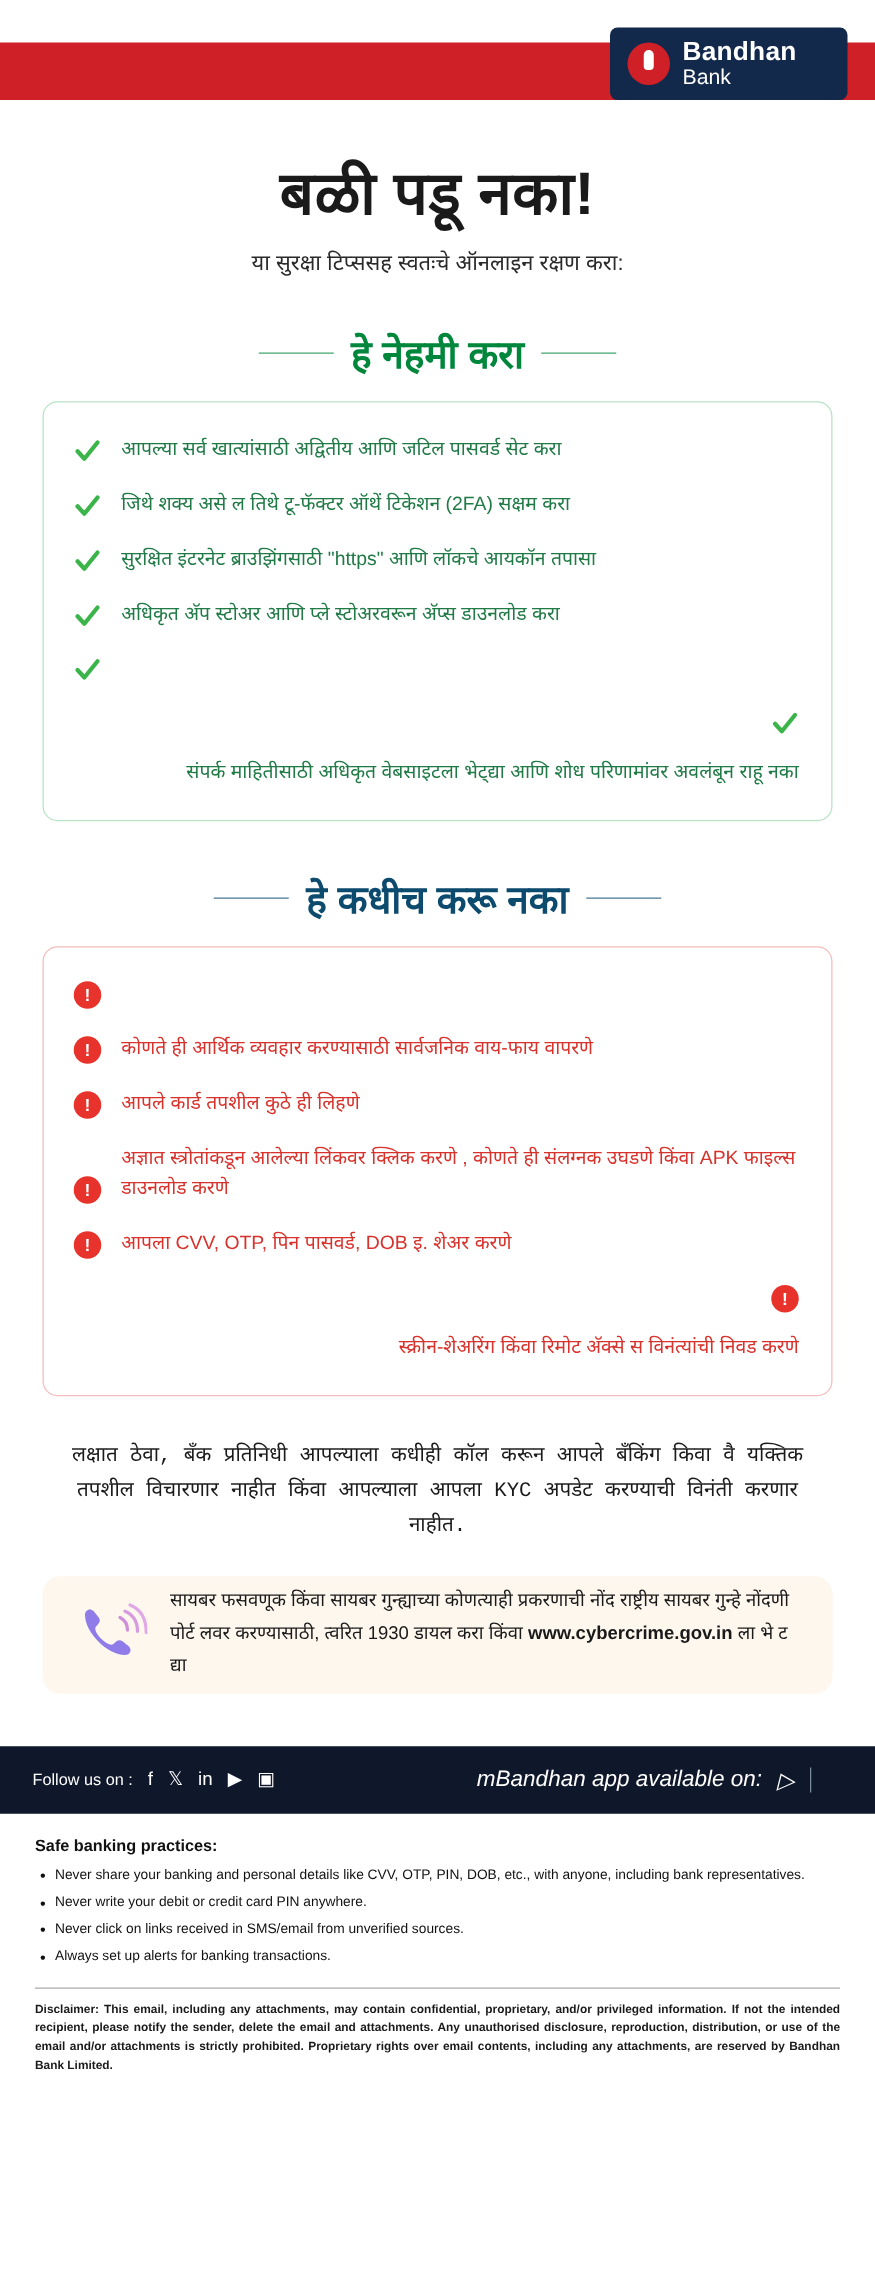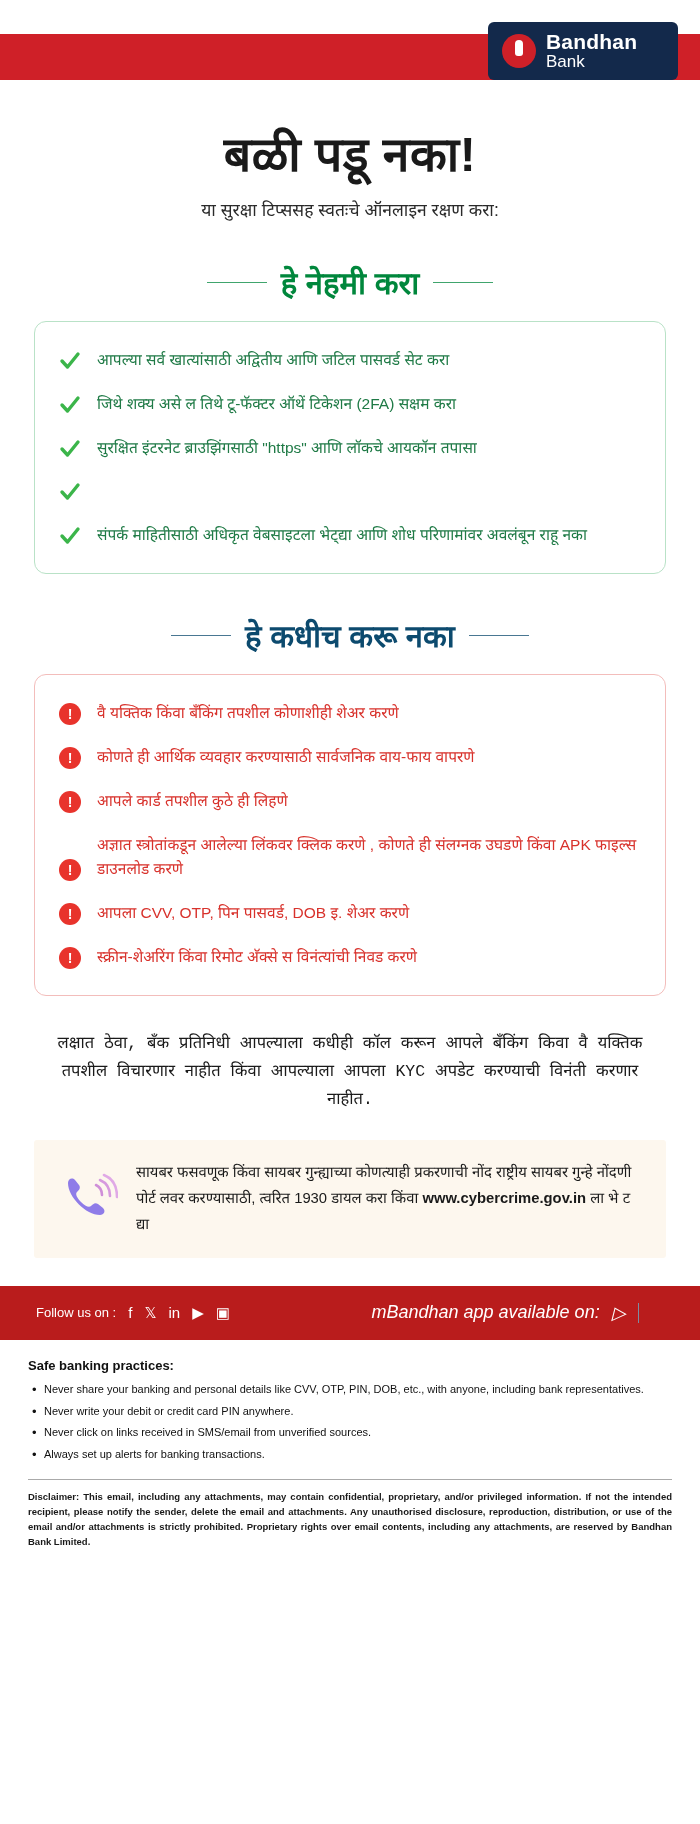--- a/index.html
+++ b/index.html
@@ -104,21 +104,21 @@
   }
   .card-do { border: 1.5px solid #b9e2c7; background: #ffffff; }
   .card-dont { border: 1.5px solid #f3bdbb; background: #ffffff; }
 
   .item {
     display: flex;
     align-items: flex-end;
     gap: 16px;
     margin-bottom: 20px;
   }
-  .item:last-child { margin-bottom: 0; }
+  .item:last-child { margin-bottom: 0; flex-direction: column; }
   .item .txt { font-size: 15.5px; line-height: 1.55; }
   .item-do .txt { color: #1f7a46; }
   .item-dont .txt { color: #d8322c; }
 
   .check-icon {
     flex: 0 0 auto;
     width: 22px; height: 22px;
     position: relative;
     margin-top: 1px;
   }
@@ -144,43 +144,43 @@
     font-size: 16.5px;
     line-height: 1.7;
     color: #1a1a1a;
     font-family: Liberation Mono, monospace;
   }
 
   
   .cyber {
     margin: 26px 34px 0;
     background: #fdf7ee;
-    border-radius: 3px;
+    border-radius: 14px;
     display: flex;
     align-items: center;
     gap: 18px;
-    padding: 20px 24px;
+    padding: 8px 24px;
   }
   .phone-icon { flex: 0 0 auto; width: 60px; height: 56px; }
   .cyber-text {
     font-size: 14.8px;
     line-height: 1.75;
     color: #1a1a1a;
   }
   .cyber-text b { font-weight: bold; }
 
   
   .footer-bar {
-    margin-top: 28px;
-    background: #b91c1c;
+    margin-top: 42px;
+    background: #0f172a;
     height: 54px;
     display: flex;
     align-items: center;
     justify-content: space-between;
-    padding: 0 36px;
+    padding: 0 26px;
     color: #ffffff;
   }
   .follow { display: flex; align-items: center; gap: 12px; font-size: 13px; }
   .social { display: flex; align-items: center; gap: 12px; }
   .social span { font-size: 15px; line-height: 1; display: inline-block; }
   .apps { display: flex; align-items: center; gap: 12px; font-size: 18px; font-style: italic; }
   .apps .divider { width: 1px; height: 20px; background: #7d8ba1; display: inline-block; }
 
   
   .safe {
@@ -267,41 +267,48 @@
           </svg>
       </span>
       <span class="txt">सुरक्षित इंटरनेट ब्राउझिंगसाठी "https" आणि लॉकचे आयकॉन तपासा</span>
     </div>
     <div class="item item-do">
       <span class="check-icon">
         <svg width="22" height="22" viewBox="0 0 22 22">
             <path d="M3 11 L8.5 17 L19 4" stroke="#3bb54a" stroke-width="3.4" fill="none" stroke-linecap="round" stroke-linejoin="round"></path>
           </svg>
       </span>
+      <span class="txt">अधिकृत अ‍ॅप स्टोअर आणि प्ले स्टोअरवरून अ‍ॅप्स डाउनलोड करा</span>
+    </div>
+    <div class="item item-do">
+      <span class="check-icon">
+        <svg width="22" height="22" viewBox="0 0 22 22">
+            <path d="M3 11 L8.5 17 L19 4" stroke="#3bb54a" stroke-width="3.4" fill="none" stroke-linecap="round" stroke-linejoin="round"></path>
+          </svg>
+      </span>
     </div>
     <div class="item item-do">
       <span class="check-icon">
         <svg width="22" height="22" viewBox="0 0 22 22">
             <path d="M3 11 L8.5 17 L19 4" stroke="#3bb54a" stroke-width="3.4" fill="none" stroke-linecap="round" stroke-linejoin="round"></path>
           </svg>
       </span>
       <span class="txt">संपर्क माहितीसाठी अधिकृत वेबसाइटला भेट्द्या आणि शोध परिणामांवर अवलंबून राहू नका</span>
     </div>
   </div>
 
   <div class="sec-heading dont-color" style="margin-top:40px;">
     <span class="rule"></span>
     <span class="txt">हे कधीच करू नका</span>
     <span class="rule"></span>
   </div>
 
   <div class="card card-dont">
     <div class="item item-dont">
       <span class="excl-icon">!</span>
-      <span class="txt">वै यक्तिक किंवा बँकिंग तपशील कोणाशीही शेअर करणे</span>
     </div>
     <div class="item item-dont">
       <span class="excl-icon">!</span>
       <span class="txt">कोणते ही आर्थिक व्यवहार करण्यासाठी सार्वजनिक वाय-फाय वापरणे</span>
     </div>
     <div class="item item-dont">
       <span class="excl-icon">!</span>
       <span class="txt">आपले कार्ड तपशील कुठे ही लिहणे</span>
     </div>
     <div class="item item-dont">

